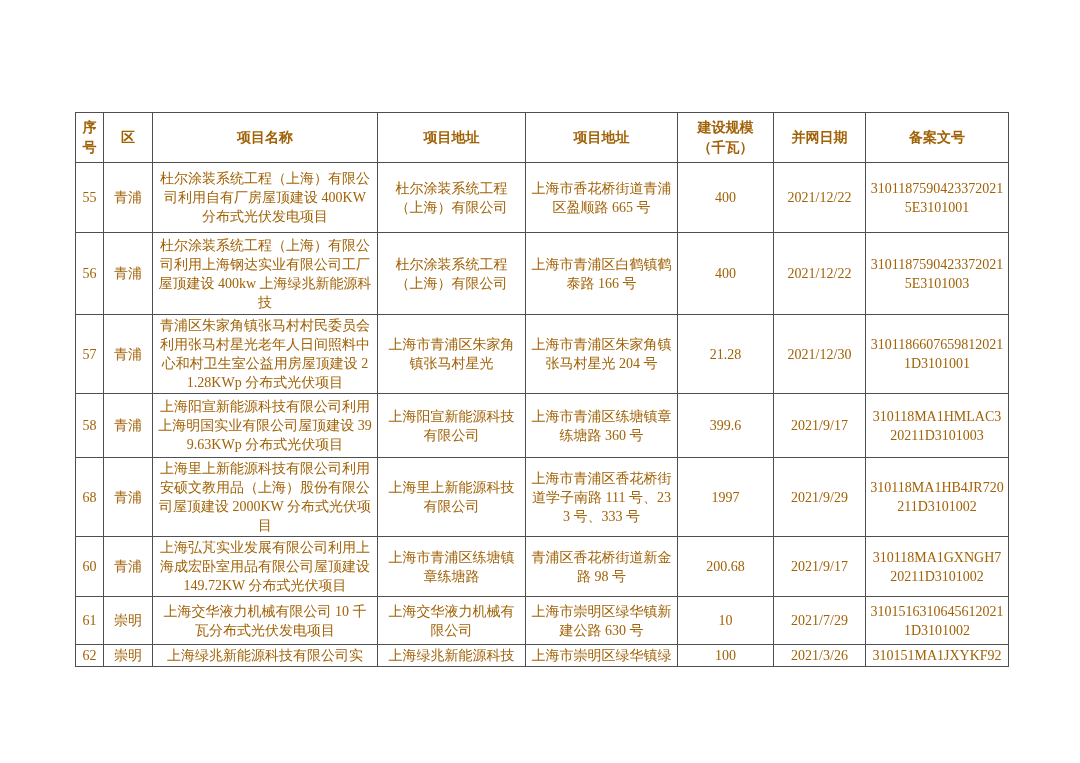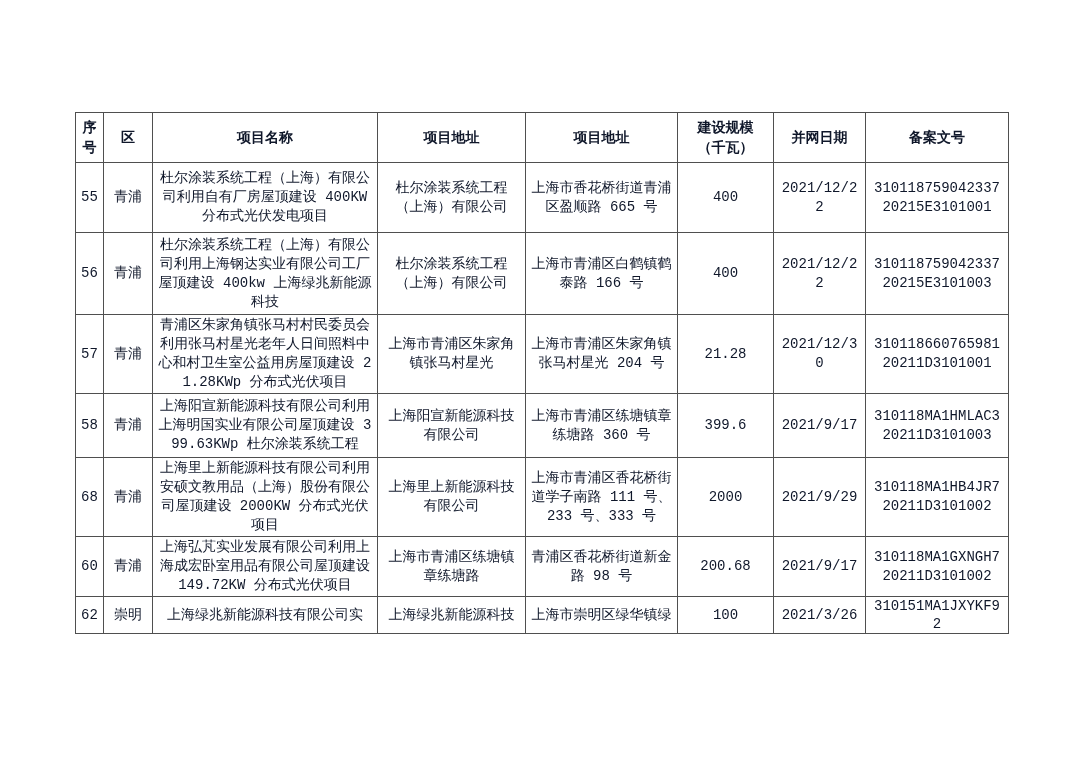--- a/index.html
+++ b/index.html
@@ -15,22 +15,21 @@
     overflow: hidden;
     font-family: "Liberation Serif", "DejaVu Serif", serif;
   }
   table.pv-table {
     position: absolute;
     left: 75px;
     top: 112px;
     width: 933px;
     border-collapse: collapse;
     table-layout: fixed;
-    color: #0f172a;
-    font-family: Liberation Mono, monospace;
+    color: #a16207;
   }
   .pv-table th, .pv-table td {
     border: 1px solid #4f4f4f;
     text-align: center;
     vertical-align: middle;
     padding: 1px 4px;
     font-size: 14px;
     line-height: 19px;
     font-weight: normal;
     word-break: break-all;
@@ -107,46 +106,56 @@
         <td>青浦区朱家角镇张马村村民委员会利用张马村星光老年人日间照料中心和村卫生室公益用房屋顶建设 21.28KWp 分布式光伏项目</td>
         <td>上海市青浦区朱家角镇张马村星光</td>
         <td>上海市青浦区朱家角镇张马村星光 204 号</td>
         <td>21.28</td>
         <td>2021/12/30</td>
         <td>31011866076598120211D3101001</td>
       </tr>
       <tr class="row-58">
         <td>58</td>
         <td>青浦</td>
-        <td>上海阳宣新能源科技有限公司利用上海明国实业有限公司屋顶建设 399.63KWp 杜尔涂装系统工程</td>
+        <td>上海阳宣新能源科技有限公司利用上海明国实业有限公司屋顶建设 399.63KWp 分布式光伏项目</td>
         <td>上海阳宣新能源科技有限公司</td>
         <td>上海市青浦区练塘镇章练塘路 360 号</td>
         <td>399.6</td>
         <td>2021/9/17</td>
         <td>310118MA1HMLAC320211D3101003</td>
       </tr>
       <tr class="row-59">
         <td>68</td>
         <td>青浦</td>
         <td>上海里上新能源科技有限公司利用安硕文教用品（上海）股份有限公司屋顶建设 2000KW 分布式光伏项目</td>
         <td>上海里上新能源科技有限公司</td>
         <td>上海市青浦区香花桥街道学子南路 111 号、233 号、333 号</td>
-        <td>2000</td>
+        <td>1997</td>
         <td>2021/9/29</td>
         <td>310118MA1HB4JR720211D3101002</td>
       </tr>
       <tr class="row-60">
         <td>60</td>
         <td>青浦</td>
         <td>上海弘芃实业发展有限公司利用上海成宏卧室用品有限公司屋顶建设 149.72KW 分布式光伏项目</td>
         <td>上海市青浦区练塘镇章练塘路</td>
         <td>青浦区香花桥街道新金路 98 号</td>
         <td>200.68</td>
         <td>2021/9/17</td>
         <td>310118MA1GXNGH720211D3101002</td>
+      </tr>
+      <tr class="row-61">
+        <td>61</td>
+        <td>崇明</td>
+        <td>上海交华液力机械有限公司 10 千瓦分布式光伏发电项目</td>
+        <td>上海交华液力机械有限公司</td>
+        <td>上海市崇明区绿华镇新建公路 630 号</td>
+        <td>10</td>
+        <td>2021/7/29</td>
+        <td>31015163106456120211D3101002</td>
       </tr>
       <tr class="row-62">
         <td>62</td>
         <td>崇明</td>
         <td>上海绿兆新能源科技有限公司实</td>
         <td>上海绿兆新能源科技</td>
         <td>上海市崇明区绿华镇绿</td>
         <td>100</td>
         <td>2021/3/26</td>
         <td>310151MA1JXYKF92</td>

